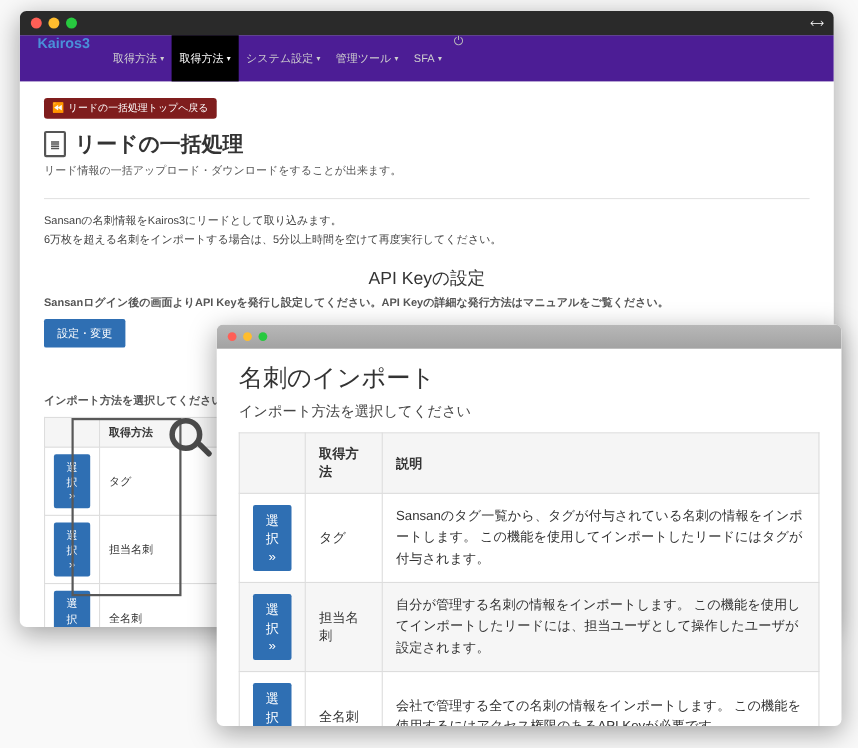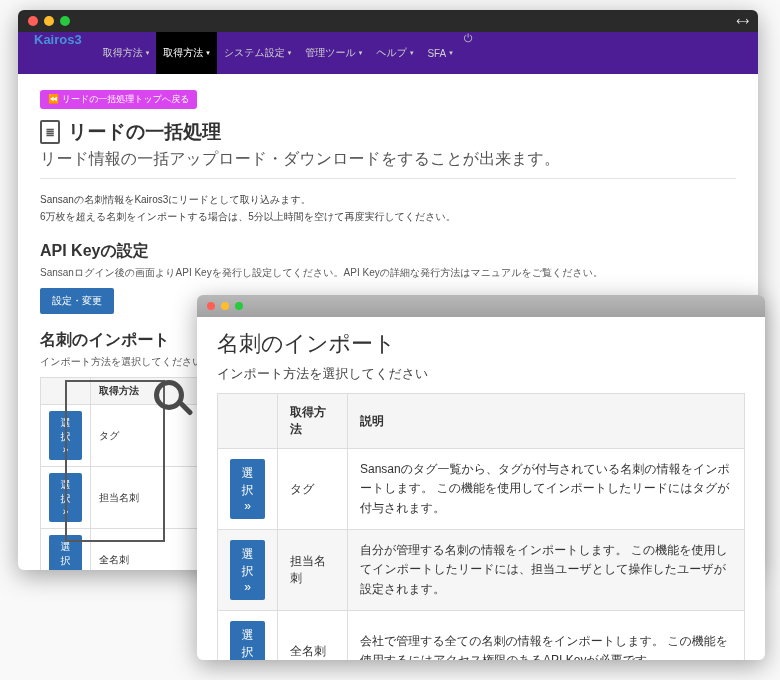--- a/index.html
+++ b/index.html
@@ -60,40 +60,40 @@
   display:flex; align-items:center; gap:3px;
   height:100%;
   cursor:pointer;
 }
 .nav-item.active { background:#000; color:#fff; }
 .caret { font-size:7px; }
 .power { color:#bbb; font-size:11px; margin-left:4px; }
 .body-area { padding: 14px 22px; }
 .back-pill {
   display:inline-block;
-  background:#d946ef; color:#fff;
+  background:#7f1d1d; color:#fff;
   font-size:9px; padding:3px 8px;
   border-radius:3px;
   margin-bottom:10px;
 }
 .page-title-row {
   display:flex; align-items:center; gap:8px;
   margin-bottom:4px;
 }
 .doc-icon {
   width:20px; height:24px; border:2px solid #555; border-radius:2px;
   display:flex; align-items:center; justify-content:center;
   color:#555; font-size:11px; font-weight:bold;
 }
 .page-title { font-size:19px; color:#333; font-weight:600; }
-.subtitle { font-size:16px; color:#555; margin-bottom:8px; }
+.subtitle { font-size:10px; color:#555; margin-bottom:18px; }
 .hr { border:none; border-top:1px solid #e3e3e3; margin:8px 0 12px; }
 .desc-line { font-size:10px; color:#444; line-height:1.7; }
-.section-head { font-size:16px; font-weight:700; color:#333; margin:16px 0 4px; }
-.section-desc { font-size:10px; color:#555; margin-bottom:8px; }
+.section-head { font-size:16px; font-weight:400; color:#333; margin:16px 0 4px;text-align:center; }
+.section-desc { font-size:10px; color:#555; margin-bottom:8px;font-weight:bold; }
 .btn {
   display:inline-block;
   background:#2f6fb3; color:#fff;
   font-size:10px; padding:6px 12px;
   border:none; border-radius:2px; cursor:pointer;text-align:center;
 }
 .btn-sm { font-size:10px; padding:5px 9px; }
 .tbl {
   width:100%; border-collapse:collapse; margin-top:4px;
 }
@@ -167,24 +167,20 @@
     <div class="nav-item active">
         <span>取得方法</span>
         <span class="caret">▾</span>
       </div>
     <div class="nav-item">
         <span>システム設定</span>
         <span class="caret">▾</span>
       </div>
     <div class="nav-item">
         <span>管理ツール</span>
-        <span class="caret">▾</span>
-      </div>
-    <div class="nav-item">
-        <span>ヘルプ</span>
         <span class="caret">▾</span>
       </div>
     <div class="nav-item">
         <span>SFA</span>
         <span class="caret">▾</span>
       </div>
     <div class="power">⏻</div>
   </div>
 
   <div class="body-area">

